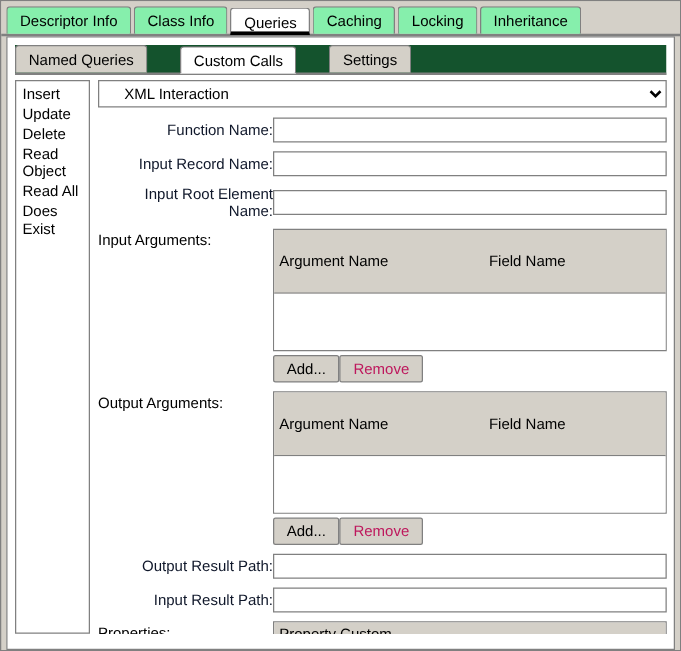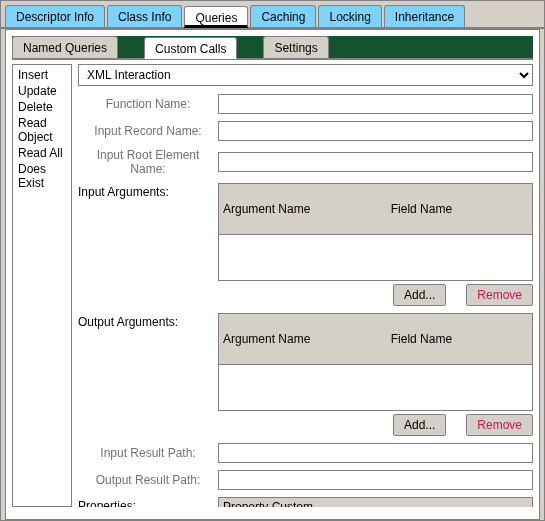--- a/index.html
+++ b/index.html
@@ -23,21 +23,21 @@
     .top-tabs {
       display: flex;
       align-items: flex-end;
       background: #d4d0c8;
       padding: 4px 4px 0 4px;
       border-bottom: 2px solid #808080;
     }
 
     .tab {
       padding: 3px 10px;
-      background: #7dd3fc;
+      background: #86efac;
       border: 1px solid #808080;
       border-bottom: none;
       margin-right: 2px;
       cursor: pointer;
       font-size: 12px;
       color: #000;
       border-radius: 3px 3px 0 0;
       height: 22px;
       line-height: 16px;
     }
@@ -124,41 +124,41 @@
 
     
     .dropdown-row {
       display: flex;
       align-items: center;
       margin-bottom: 4px;
     }
 
     .dropdown-select {
       width: 100%;
-      padding: 2px 4px;
+      padding: 2px 16px;
       border: 1px solid #808080;
       background: #ffffff;
       font-size: 12px;
       height: 22px;
       appearance: auto;
     }
 
     
     .form-row {
       display: flex;
       align-items: center;
       margin-bottom: 3px;
     }
 
     .form-label {
       width: 140px;
       font-size: 12px;
-      color: #737373;
+      color: #0f172a;
       flex-shrink: 0;
-      text-align: center;
+      text-align: right;
     }
 
     .form-input {
       flex: 1;
       height: 20px;
       border: 1px solid #808080;
       background: #ffffff;
       font-size: 12px;
       padding: 1px 3px;
     }
@@ -205,22 +205,21 @@
       width: 55%;
     }
 
     .args-table-body {
       min-height: 45px;
       background: #ffffff;
     }
 
     .args-buttons {
       display: flex;
-      justify-content: flex-end;
-      gap: 20px;
+      gap: 0;
       margin-top: 3px;
     }
 
     .btn {
       padding: 2px 10px;
       background: #d4d0c8;
       border: 1px solid #808080;
       font-size: 12px;
       cursor: pointer;
       height: 22px;
@@ -345,26 +344,26 @@
               <div class="args-table-body"></div>
             </div>
             <div class="args-buttons">
               <button class="btn">Add...</button>
               <button class="btn" disabled="">Remove</button>
             </div>
           </div>
         </div>
 
         <div class="form-row">
+          <div class="form-label">Output Result Path:</div>
+          <input class="form-input" type="text" value="" style="">
+        </div>
+
+        <div class="form-row">
           <div class="form-label">Input Result Path:</div>
-          <input class="form-input" type="text" value="" style="">
-        </div>
-
-        <div class="form-row">
-          <div class="form-label">Output Result Path:</div>
           <input class="form-input" type="text" value="" style="">
         </div>
 
         <div class="args-row">
           <div class="args-label">Properties:</div>
           <div class="args-right">
             <div class="props-table">
               <div class="props-table-header">
                 <div class="props-table-header-cell">Property Custom</div>
               </div>

